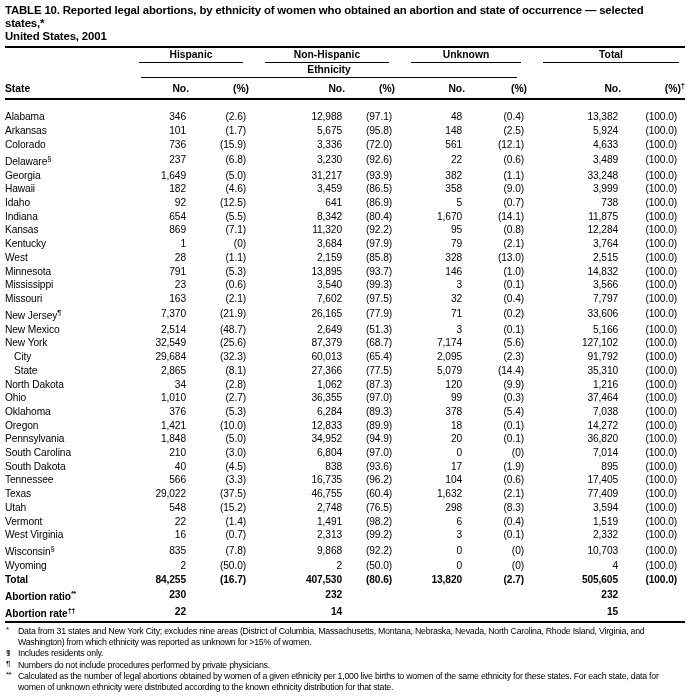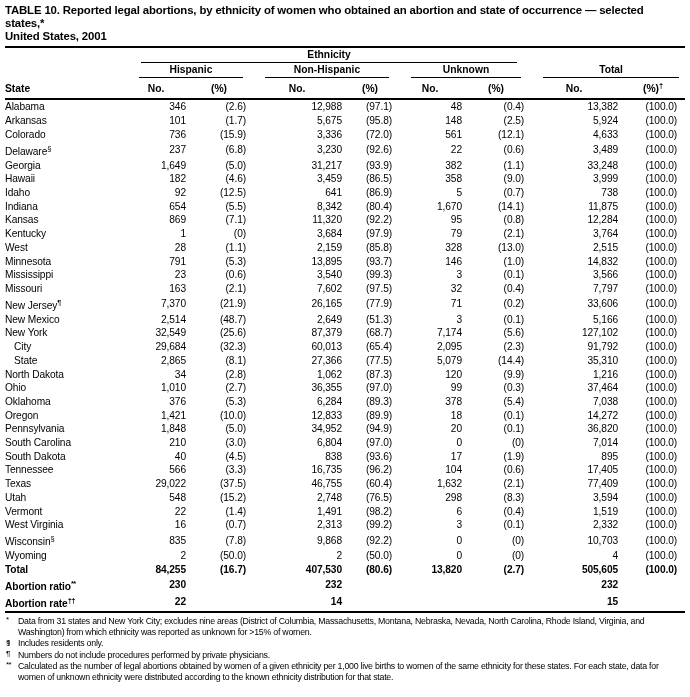--- a/index.html
+++ b/index.html
@@ -21,35 +21,35 @@
   col.c-nno { width:96px; }  col.c-npct { width:50px; }
   col.c-uno { width:70px; }  col.c-upct { width:62px; }
   col.c-tno { width:94px; }  col.c-tpct { width:64px; }
 
   thead th { font-weight:bold; font-size:10.3px; padding:0; vertical-align:bottom; }
   .grp-rule {
     border-bottom:1.2px solid #000; text-align:center;
     padding:1px 0 1px 0; margin:0 6px 0 16px; line-height:12px;
   }
   .eth-rule { margin:0 10px 0 18px; }
-  tr.subhead th { border-bottom:2px solid #000; padding:2px 0 3px 0; text-align:center; line-height:12px; }
+  tr.subhead th { border-bottom:2px solid #000; padding:2px 0 3px 0; text-align:right; line-height:12px; }
   tr.subhead th.state-h { text-align:left; }
   thead sup { font-size:7.5px; }
 
   tbody td {
     font-size:10.2px; line-height:13.7px; height:13.7px;
     padding:0; white-space:nowrap; letter-spacing:-0.1px;
   }
   td.state { text-align:left; }
   td.indent { padding-left:9px;margin-top:31px; }
   td.num, td.pct { text-align:right; padding-right:3px; }
   td.tpct { padding-right:8px; }
   tbody sup { font-size:7.5px; letter-spacing:-0.5px; }
   tr.summary td { font-weight:bold; }
-  tbody tr:first-child td { padding-top:0;margin-top:36px; }
+  tbody tr:first-child td { padding-top:10px;margin-top:36px; }
 
   .footnotes { margin-top:3px; }
   .footnote {
     position:relative; padding-left:13px;
     font-size:8.8px; line-height:11.3px; letter-spacing:-0.25px;
   }
   .footnote .sym { position:absolute; left:1px; top:-1.5px; font-size:8px; letter-spacing:-0.5px; }
 </style>
 </head>
 <body>
@@ -69,39 +69,39 @@
       <col class="c-nno">
         <col class="c-npct">
         <col class="c-uno">
       <col class="c-upct">
         <col class="c-tno">
         <col class="c-tpct">
     </colgroup>
     <thead>
       <tr>
         <th></th>
-        <th colspan="6">
-          <div class="grp-rule eth-rule">Ethnicity</div>
-        </th>
-        <th colspan="2"></th>
-      </tr>
-      <tr>
-        <th></th>
         <th colspan="2">
           <div class="grp-rule">Hispanic</div>
         </th>
         <th colspan="2">
           <div class="grp-rule">Non-Hispanic</div>
         </th>
         <th colspan="2">
           <div class="grp-rule">Unknown</div>
         </th>
         <th colspan="2">
           <div class="grp-rule">Total</div>
         </th>
+      </tr>
+      <tr>
+        <th></th>
+        <th colspan="6">
+          <div class="grp-rule eth-rule">Ethnicity</div>
+        </th>
+        <th colspan="2"></th>
       </tr>
       <tr class="subhead">
         <th class="state-h">State</th>
         <th>No.</th>
         <th>(%)</th>
         <th>No.</th>
         <th>(%)</th>
         <th>No.</th>
         <th>(%)</th>
         <th>No.</th>

